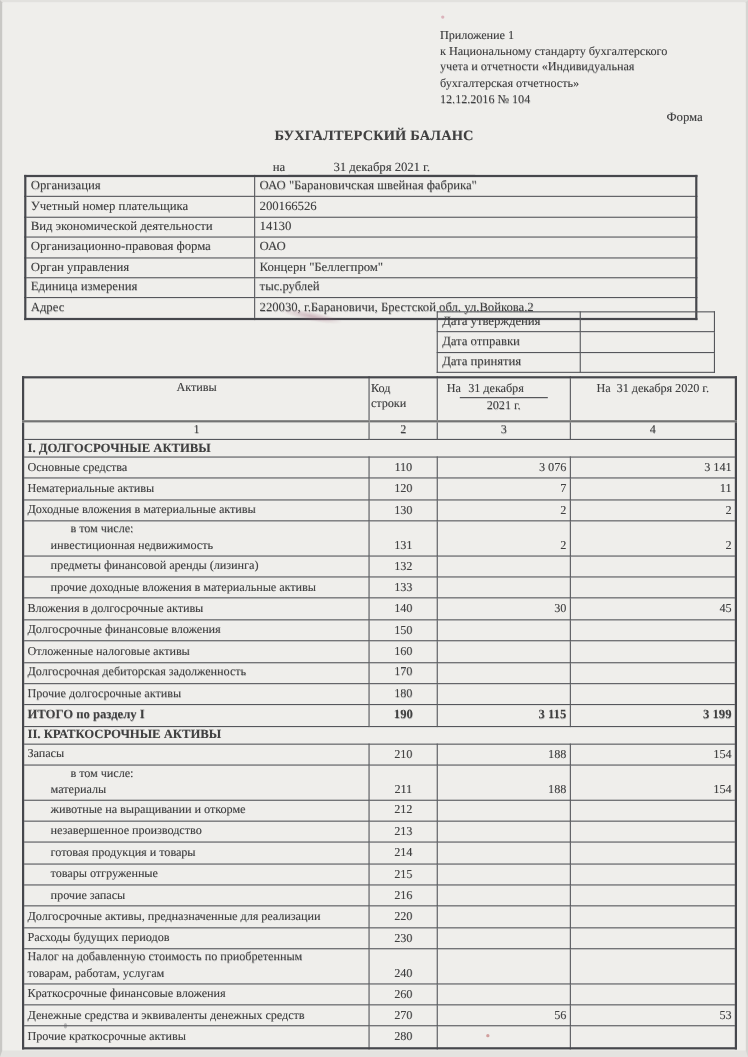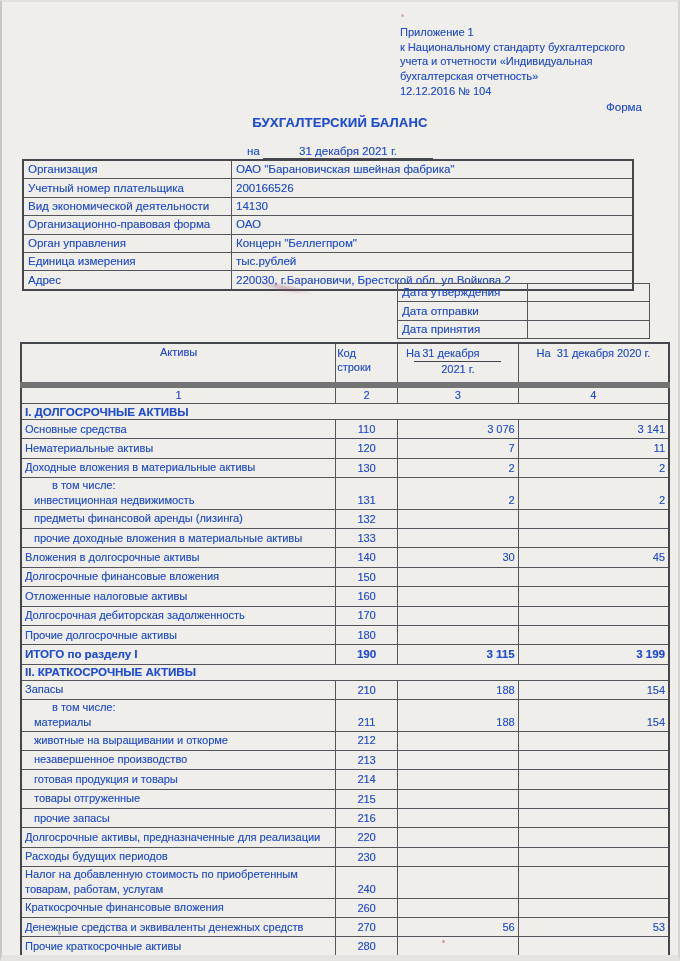--- a/index.html
+++ b/index.html
@@ -1,20 +1,20 @@
 <!DOCTYPE html>
 <html><head>
 <meta charset="utf-8">
 <style>
   html,body{margin:0;padding:0;background:#d9d8d5;}
   .page{
     position:relative;width:676px;height:953px;background:#efeeeb;
     border-left:2px solid #c9c8c5;border-top:2px solid #e2e1de;
     border-right:2px solid #d6d5d2;border-bottom:6px solid #e4e3e0;
-    font-family:Liberation Sans, sans-serif;color:#1d4ed8;
+    font-family:Liberation Serif, serif;color:#404040;
     overflow:hidden;
     text-shadow:0.3px 0.3px 0.5px rgba(55,57,66,0.35);
   }
   
   .header-note{position:absolute;left:398px;top:23px;font-size:11px;line-height:14.7px;}
   .form-label{position:absolute;left:604px;top:99px;font-size:11.5px;}
   
   .title-block{position:absolute;left:0;top:113px;width:100%;text-align:center;}
   .title-main{font-weight:bold;font-size:13px;letter-spacing:0.2px;}
   .title-date{font-size:11.5px;margin-top:15px;}
@@ -23,35 +23,35 @@
   .org-table{position:absolute;left:20px;top:157px;width:612px;border-collapse:collapse;font-size:11.5px;border:2px solid #46474c;}
   .org-table td{border:1px solid #55565b;padding:0 4px;height:17.4px;line-height:13px;}
   .org-table td.k{width:199px;}
   
   .dates-table{position:absolute;left:395px;top:281px;width:253px;border-collapse:collapse;font-size:11.5px;border:1px solid #55565b;}
   .dates-table td{border:1px solid #55565b;padding:0 4px;height:17.4px;line-height:13px;}
   .dates-table td.k{width:121px;}
   
   .balance-table{position:absolute;left:18px;top:340px;width:650px;border-collapse:collapse;font-size:11px;border:2px solid #46474c;}
   .balance-table th,.balance-table td{border:1px solid #55565b;font-weight:normal;}
-  .balance-table thead tr.hdr th{height:34px;border-bottom:6px solid #737373;border-radius:16px;}
+  .balance-table thead tr.hdr th{height:34px;border-bottom:2px solid #737373;border-radius:16px;}
   .c1{vertical-align:top;padding-top:2px;text-align:center;}
   .c2{text-align:left;line-height:14px;vertical-align:top;padding-top:2px;}
   .c3{vertical-align:top;padding-top:2px;}
   .c3 .l1{position:relative;text-align:center;line-height:14px;}
   .c3 .na{position:absolute;left:7px;top:0;}
   .c3 .uline{display:inline-block;border-bottom:1px solid #45464b;padding:0 22px 1px 8px;}
   .c3 .l2{text-align:center;line-height:15px;}
   .c4{vertical-align:top;padding-top:3px;text-align:center;white-space:pre;}
   .balance-table tr.nums th{height:13px;line-height:11px;text-align:center;}
   .balance-table tbody td{height:16.4px;line-height:14.5px;}
   .balance-table tr.section td{font-weight:bold;font-size:11.5px;padding:1px 3px 0 3px;height:14px;line-height:13px;}
   td.lbl{padding:0 3px;}
   td.lbl div{line-height:15.2px;}
-  td.lbl.ind{padding-left:12px;}
+  td.lbl.ind{padding-left:24px;}
   td.lbl .pre{padding-left:18px;}
   td.code{text-align:center;}
   td.val{text-align:right;padding-right:3px;}
   td.vb{vertical-align:bottom;padding-bottom:1px;}
   tr.bold td{font-weight:bold;font-size:11.5px;}
   
   .smudge{position:absolute;left:252px;top:281px;width:58px;height:9px;
     background:radial-gradient(ellipse at 50% 50%, rgba(150,90,115,0.38), rgba(150,90,115,0) 70%);
     transform:rotate(11deg);filter:blur(0.7px);}
   .speck{position:absolute;border-radius:50%;}

